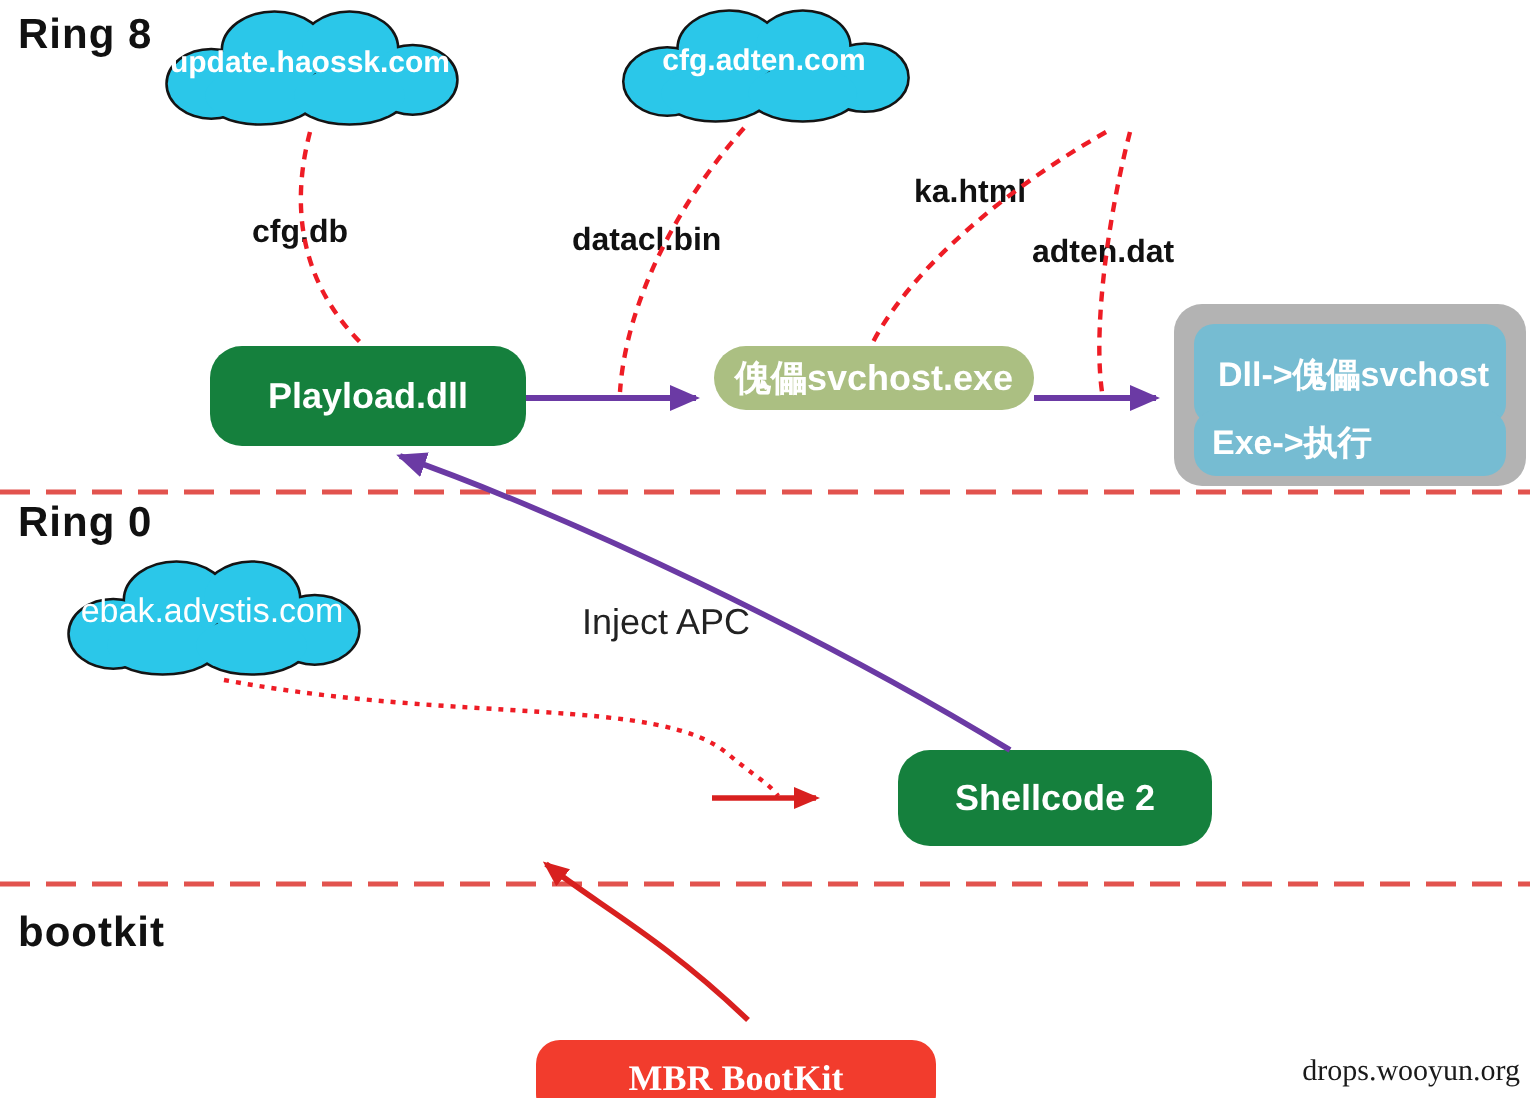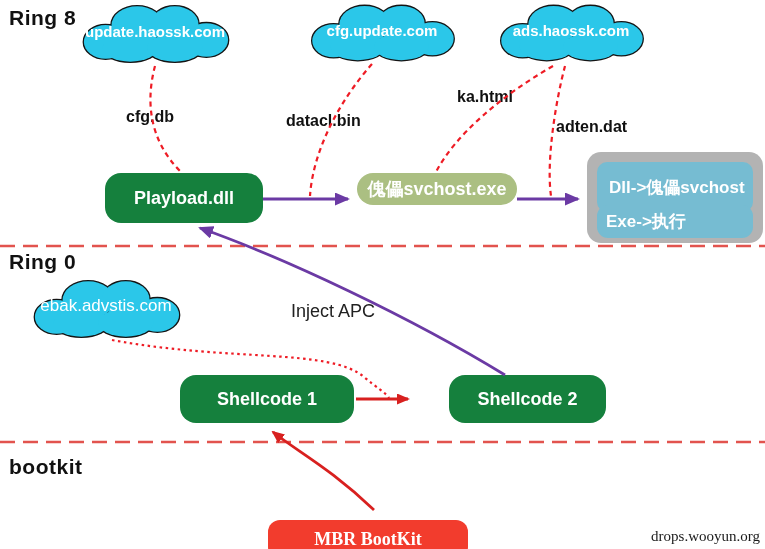--- a/index.html
+++ b/index.html
@@ -82,60 +82,51 @@
   <div class="cloud" style="left:76px;top:2px;width:158px;height:64px;">
     <svg viewBox="0 0 160 64">
         <use href="#cloud-shape"></use>
       </svg>
     <div class="cloud-label">update.haossk.com</div>
   </div>
   <div class="cloud" style="left:303px;top:2px;width:158px;height:62px;">
     <svg viewBox="0 0 160 64">
         <use href="#cloud-shape"></use>
       </svg>
-    <div class="cloud-label">cfg.update.com</div>
-  </div>
-  <div class="cloud" style="left:492px;top:2px;width:158px;height:62px;">
-    <svg viewBox="0 0 160 64">
-        <use href="#cloud-shape"></use>
-      </svg>
-    <div class="cloud-label">ads.haossk.com</div>
+    <div class="cloud-label">cfg.adten.com</div>
   </div>
   <div class="cloud thin" style="left:27px;top:277px;width:158px;height:64px;">
     <svg viewBox="0 0 160 64">
         <use href="#cloud-shape"></use>
       </svg>
     <div class="cloud-label">ebak.advstis.com</div>
   </div>
 
   <div class="abs file-label" style="left:126px;top:108px;">cfg.db</div>
   <div class="abs file-label" style="left:286px;top:112px;">datacl.bin</div>
   <div class="abs file-label" style="left:457px;top:88px;">ka.html</div>
-  <div class="abs file-label" style="left:516px;top:118px;margin-left:40px;">adten.dat</div>
+  <div class="abs file-label" style="left:516px;top:118px;">adten.dat</div>
   <div class="abs plain-label" style="left:291px;top:301px;">Inject APC</div>
 
   <div class="node orange" style="left:105px;top:173px;width:158px;height:50px;">
     <span>Playload.dll</span>
   </div>
   <div class="node green" style="left:357px;top:173px;width:160px;height:32px;">
     <span>傀儡svchost.exe</span>
   </div>
 
   <div class="panel" style="left:587px;top:152px;width:176px;height:91px;">
     <div class="sub" style="top:10px;height:50px;padding-left:12px;">
       <span>Dll-&gt;傀儡svchost</span>
     </div>
     <div class="sub" style="top:53px;height:33px;border-radius:11px;">
       <span>Exe-&gt;执行</span>
     </div>
   </div>
 
-  <div class="node orange" style="left:180px;top:375px;width:174px;height:48px;">
-    <span>Shellcode 1</span>
-  </div>
   <div class="node orange" style="left:421px;top:375px;width:157px;height:48px;margin-left:28px;">
     <span>Shellcode 2</span>
   </div>
 
   <div class="node red" style="left:268px;top:520px;width:200px;height:39px;font-family:Liberation Serif, serif;">
     <span>MBR BootKit</span>
   </div>
 
   <div class="abs watermark" style="right:5px;top:528px;">drops.wooyun.org</div>
 

